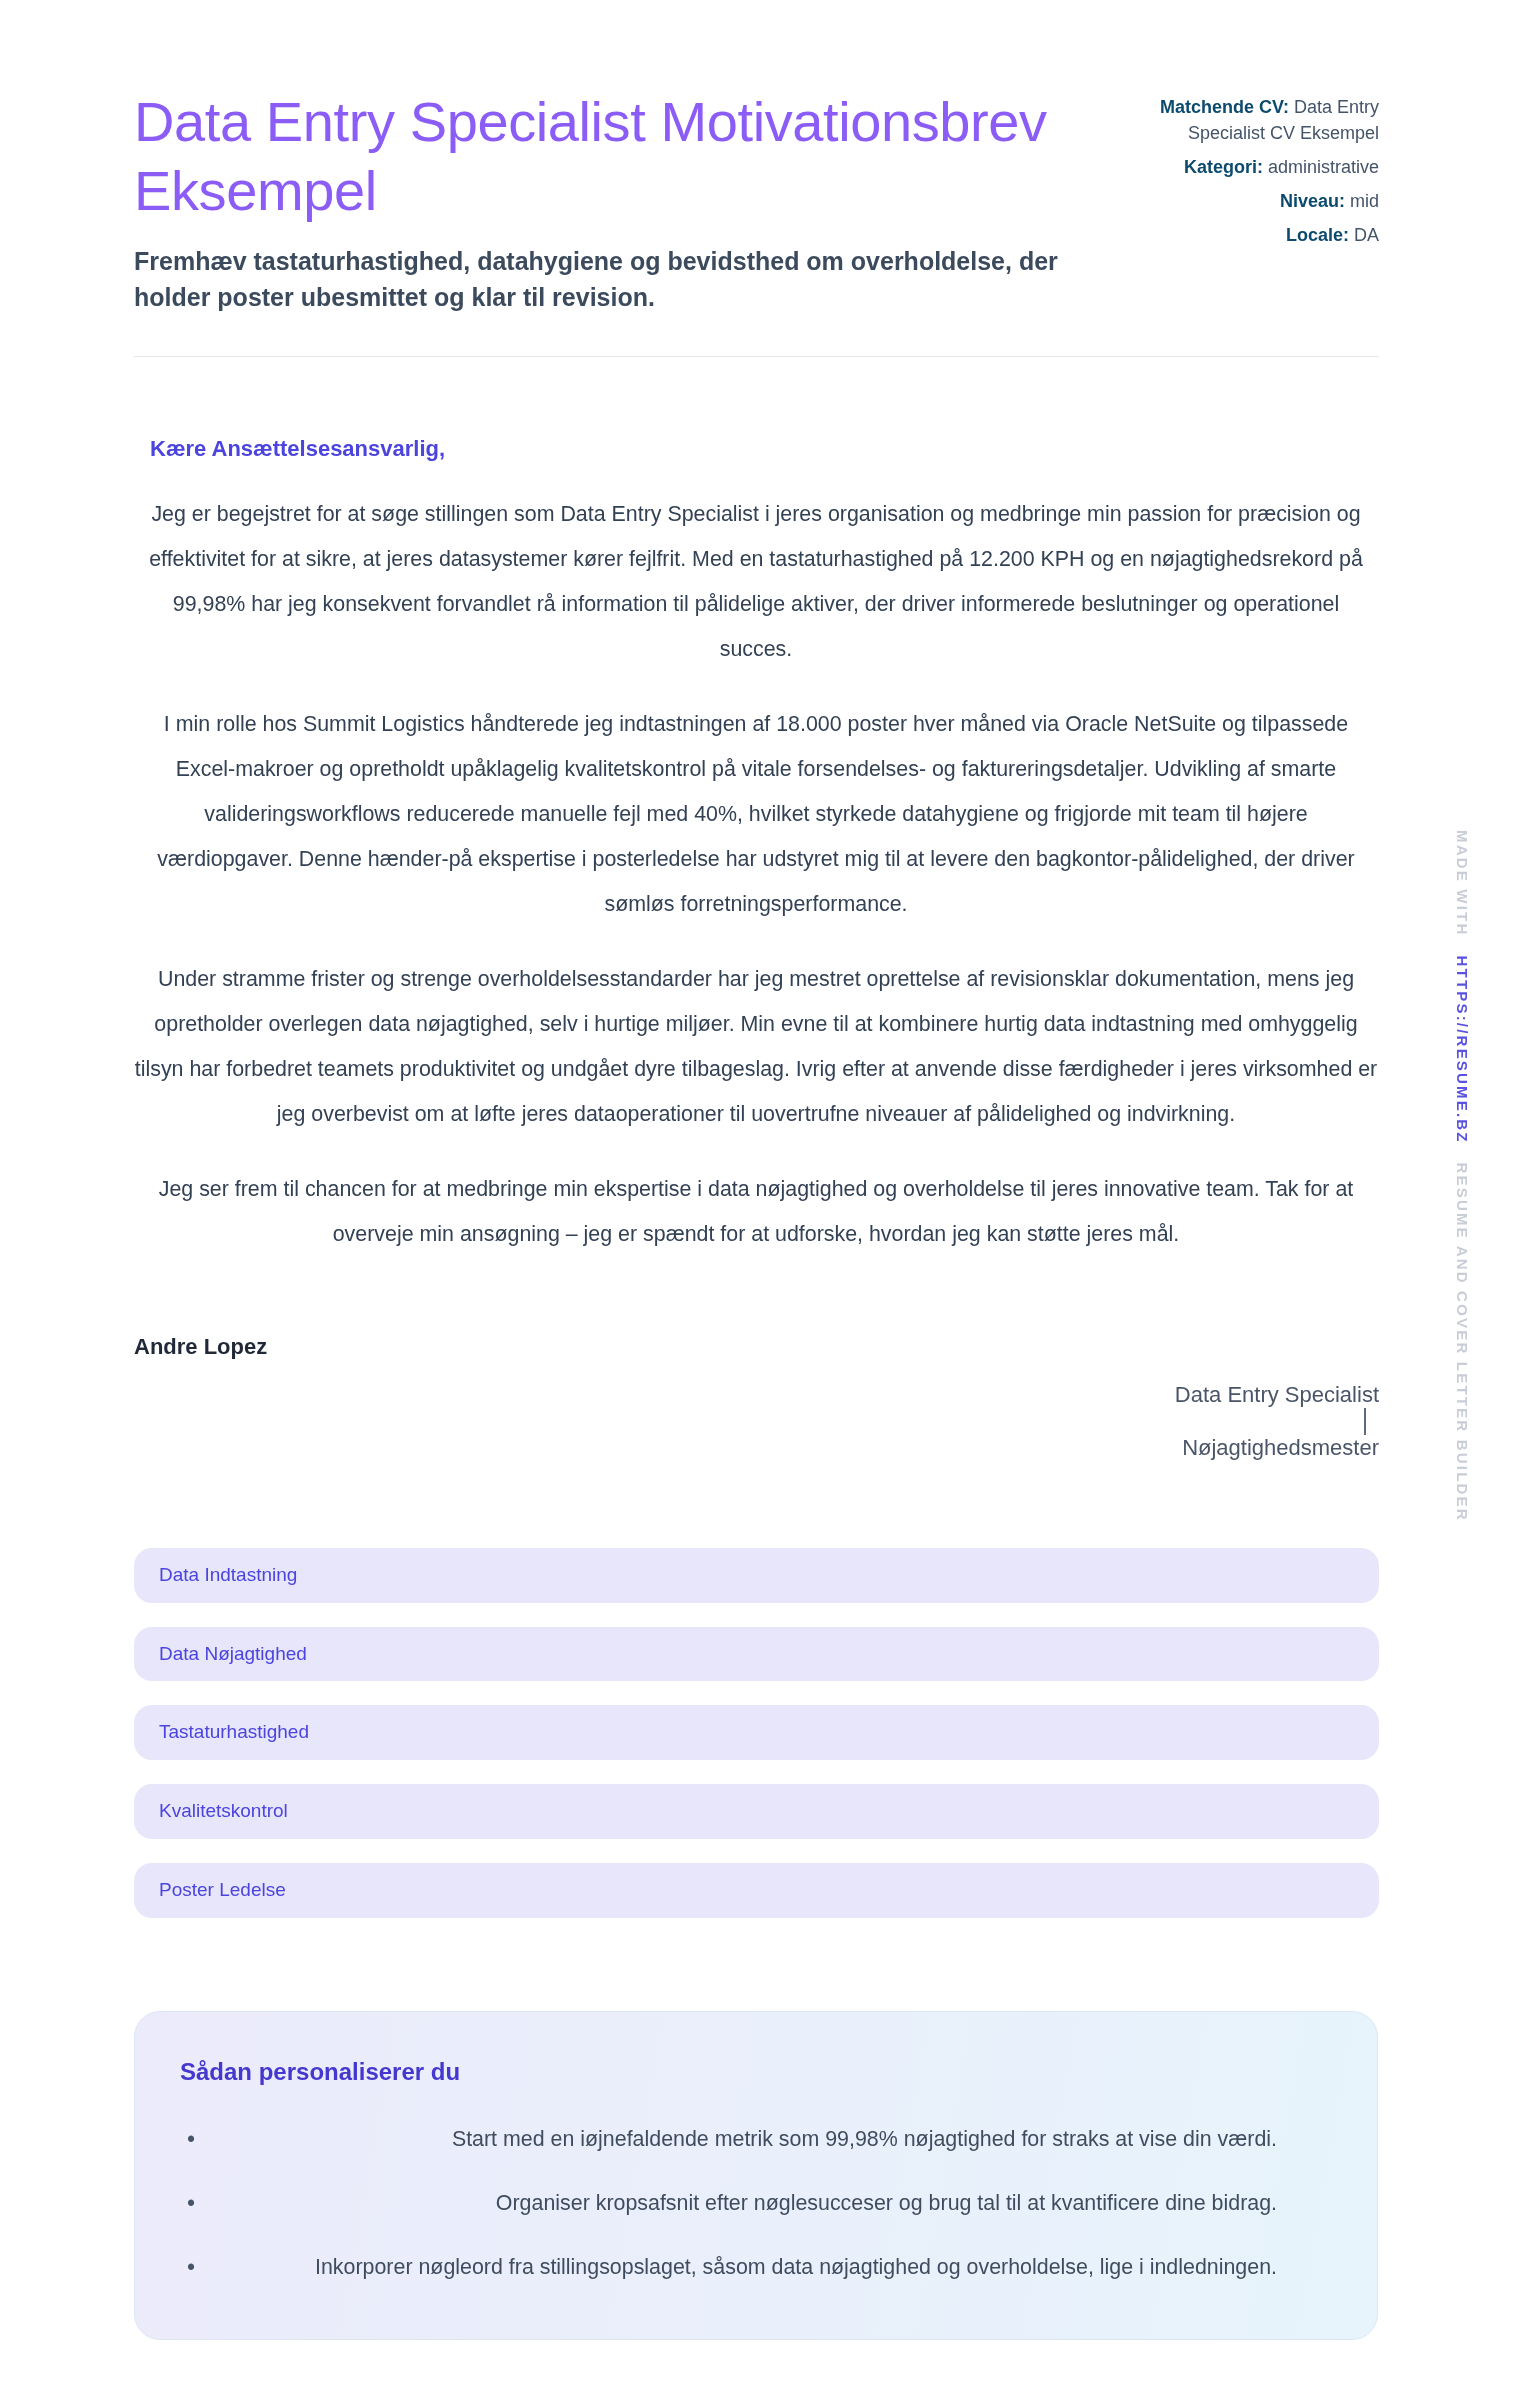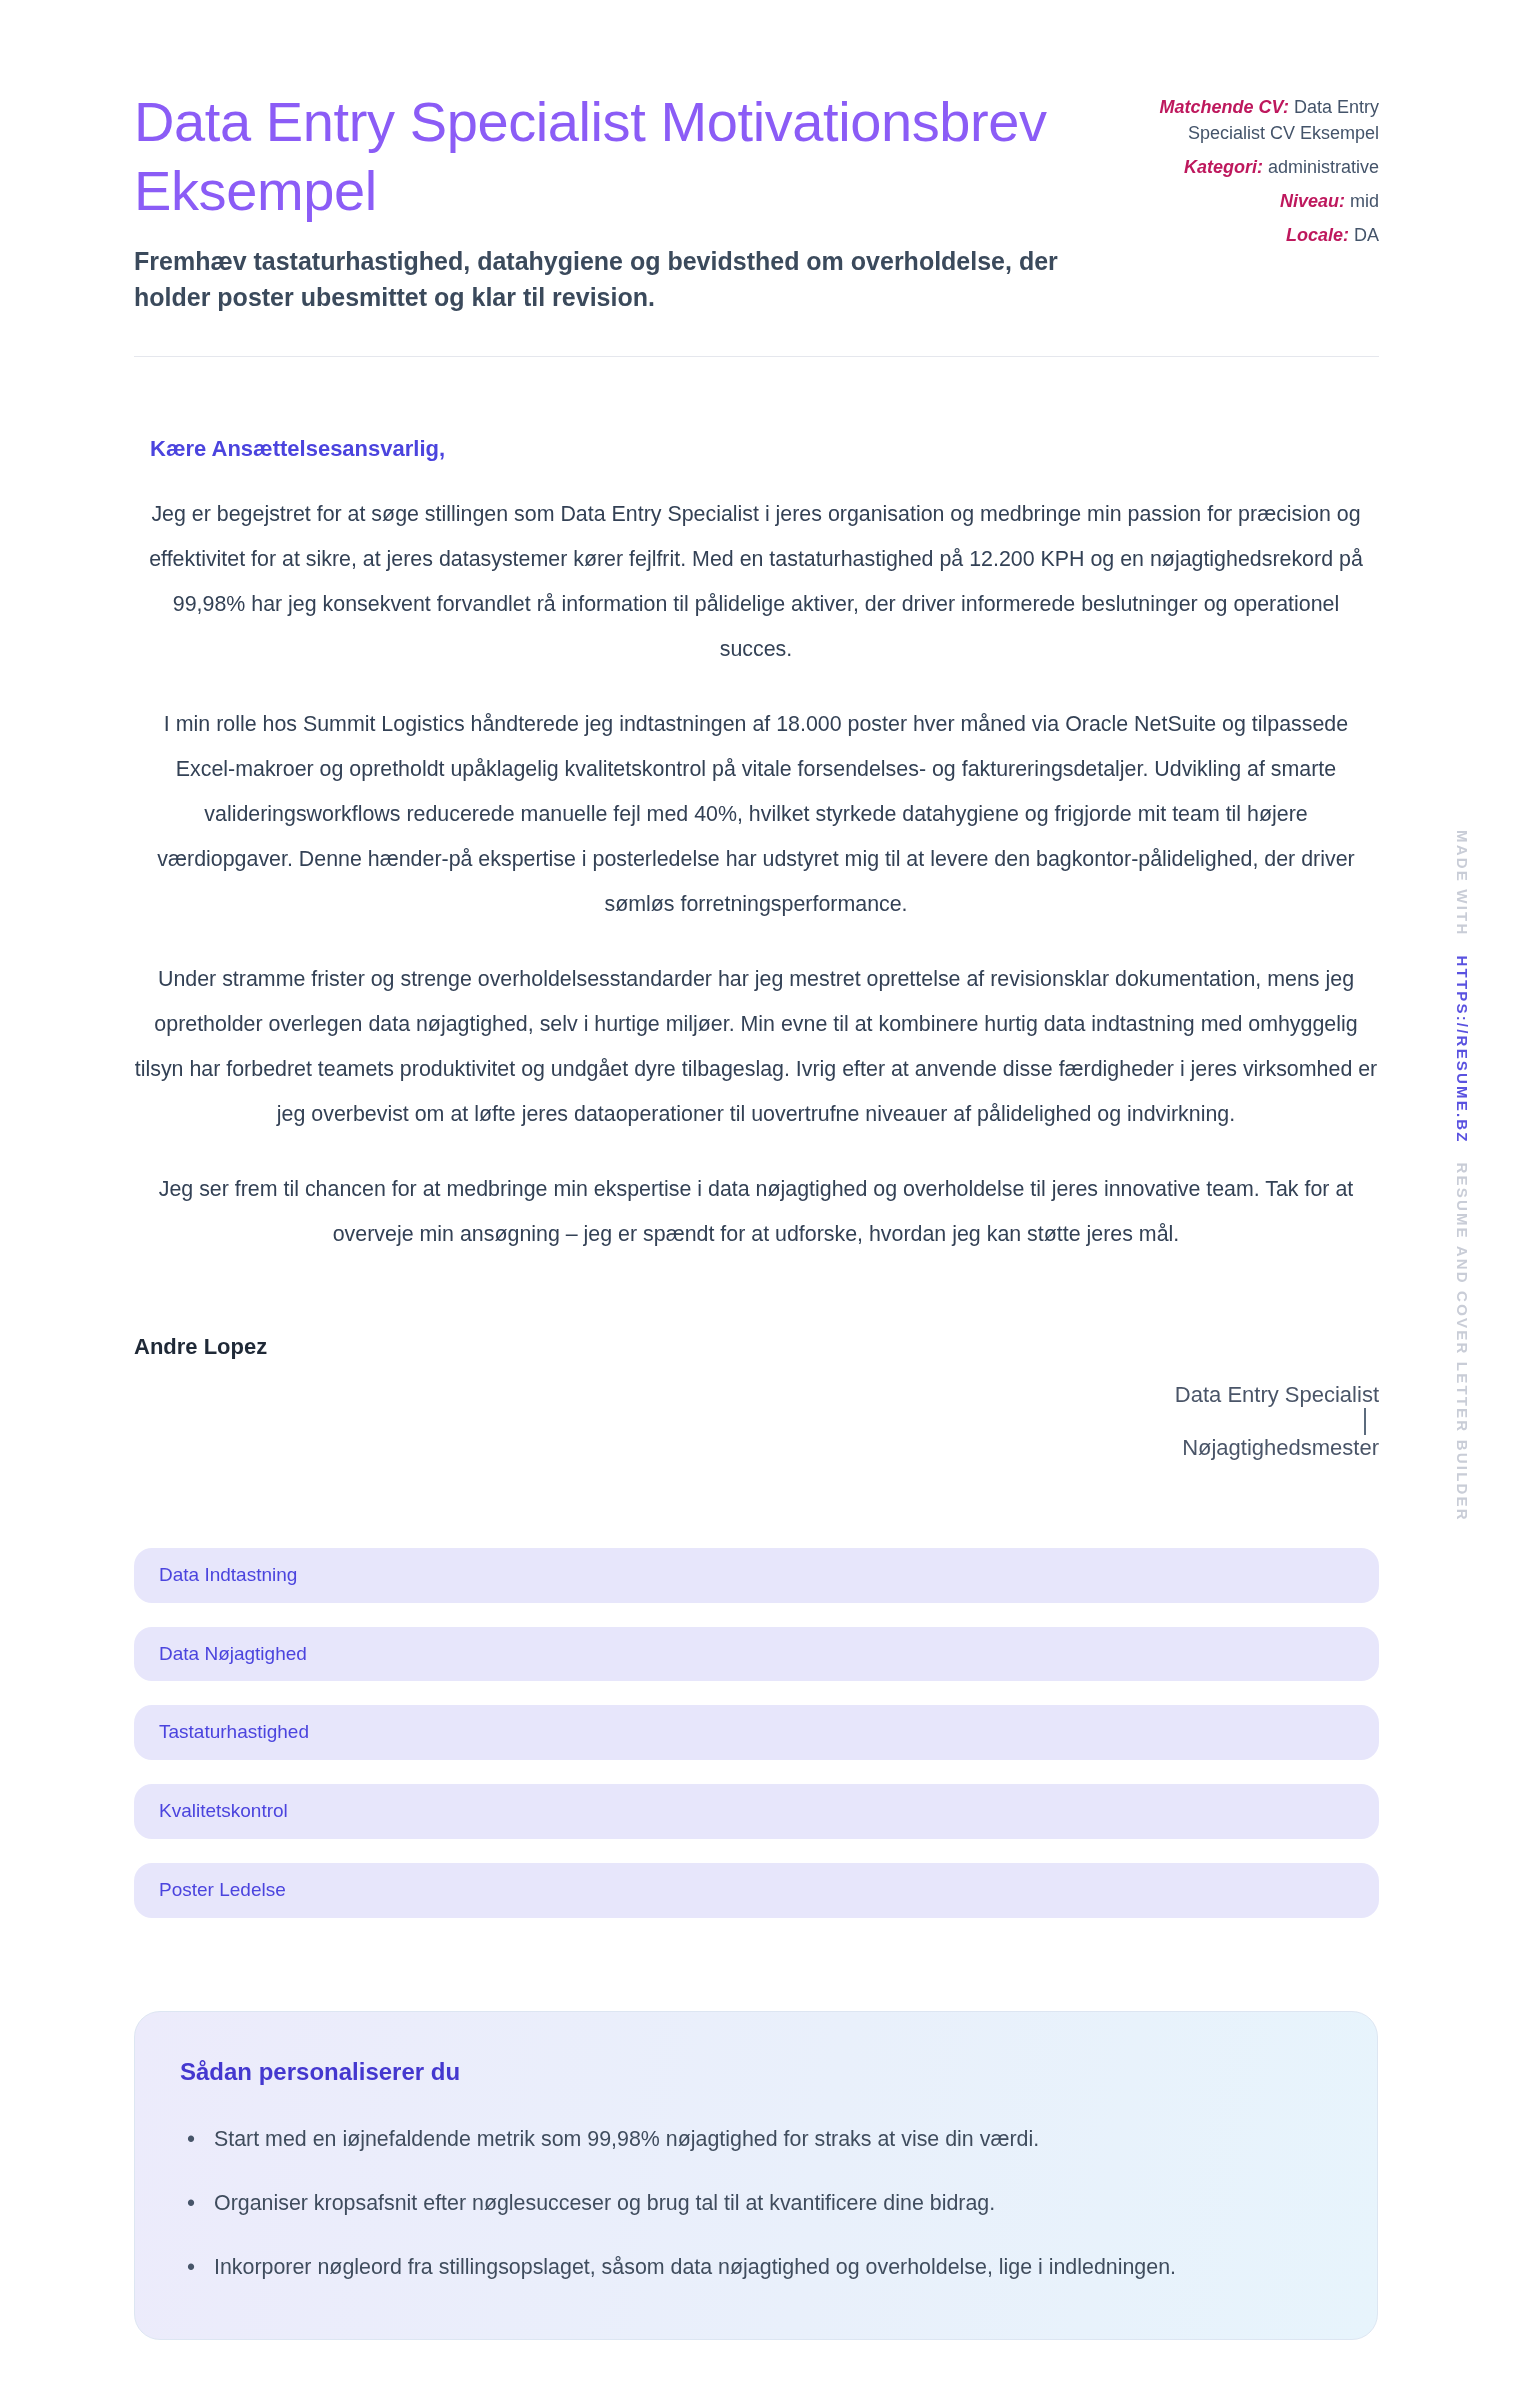--- a/index.html
+++ b/index.html
@@ -35,21 +35,21 @@
   }
   .meta {
     width: 272px;
     margin-top: 7.1px;
     text-align: right;
     font-size: 18px;
     line-height: 1.45;
     color: #44546a;
   }
   .meta-row { margin-bottom: 8px; }
-  .meta-row b { color: #be185d; font-weight: 700; font-style: italic; }
+  .meta-row b { color: #0c4a6e; font-weight: 700; }
   .divider {
     margin-top: 41px;
     border-bottom: 1.8px solid #e5e7ed;
   }
 
   
   .greeting {
     margin-top: 79px;
     font-size: 22px;
     font-weight: 700;
@@ -114,21 +114,21 @@
     background: linear-gradient(100deg, #ecebfb 0%, #e9f0fb 55%, #e7f4fc 100%);
     border: 0.9px solid #dde6f2;
     border-radius: 26px;
     padding: 46px 45px 52px 45px;
   }
   .tips-heading {
     font-size: 24px;
     font-weight: 700;
     color: #4438cf;
   }
-  .tips-list { margin-top: 34px; list-style: none; }
+  .tips-list { margin-top: 34px; list-style: none; text-align: right; }
   .tips-list li {
     position: relative;
     padding-left: 34px;
     margin-top: 25px;
     font-size: 21.4px;
     line-height: 39px;
     color: #3f4c5d;
     max-width: 1097px;
   }
   .tips-list li::before {

